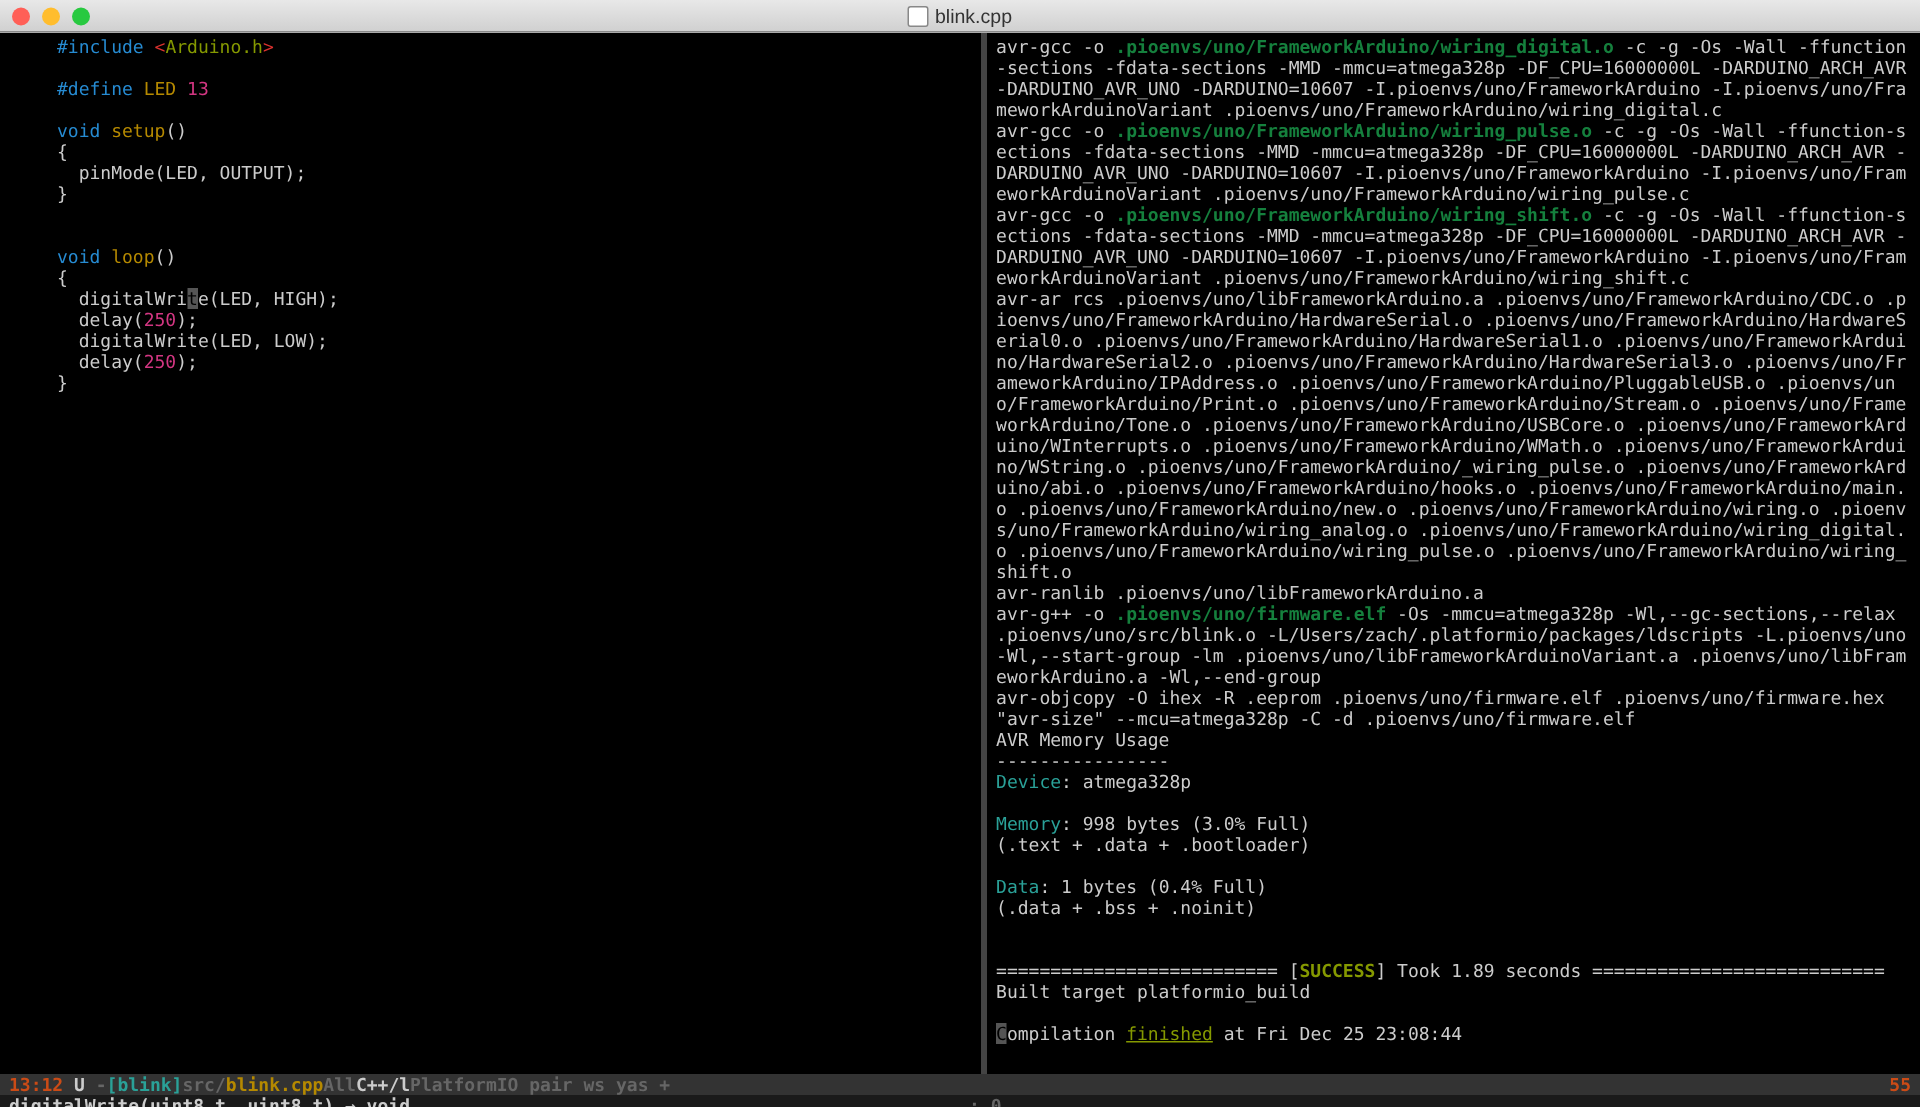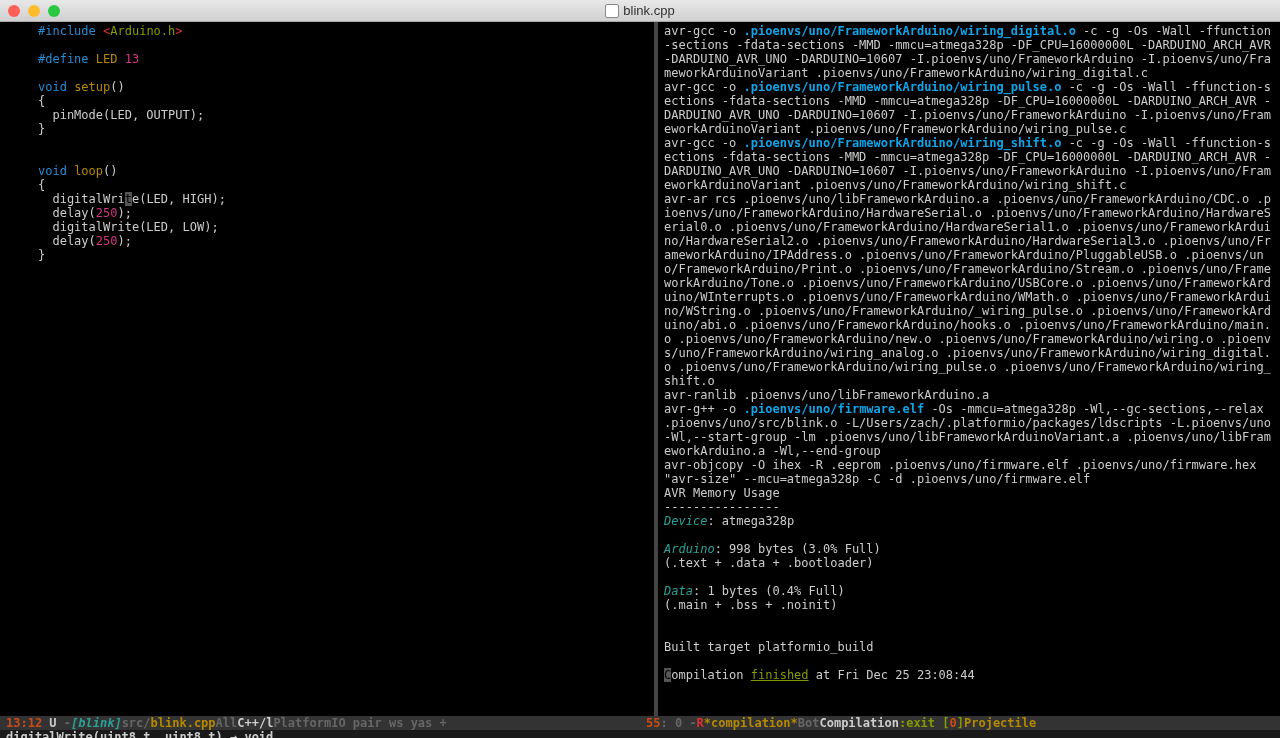--- a/index.html
+++ b/index.html
@@ -36,37 +36,37 @@
 .workspace { display: flex; height: 694px; background: #000; padding-left: 28px; }
 .pane { overflow: hidden; }
 .left { width: 640px; padding: 2px 10px; }
 .right { width: 640px; padding: 2px 6px; border-left: 4px solid #444; }
 .right-wrap { word-break: break-all; }
 .code-line { white-space: pre; }
 .kw { color: #268bd2; }
 .num { color: #d33682; }
 .incbr { color: #dc322f; }
 .white { color: #ccc; text-align: right; }
-.gold { color: #0ea5e9; font-weight: bold; }
+.gold { color: #15803d; font-weight: bold; }
 .green { color: #859900; }
 .cursor-blk { background: #555; color: #000; }
 .status2 { height: 14px; background: #1a1a1a; color: #ccc; padding: 0 6px; font-weight: bold; }
 .orange { color: #cb4b16; text-align: right; }
 .yellowt { color: #b58900; }
 .redt { color: #dc322f; }
 .greent { color: #859900; }
-.cyant { color: #2aa198; font-style: italic; }
+.cyant { color: #2aa198; }
 .grayd { color: #666; }
 .proj { color: #b58900; }
 .small-gap { height: 14px; }
 .success { color: #859900; font-weight: bold; }
 .finished { color: #859900; text-decoration: underline; text-align: right; }
 .statusrow { display: flex; }
 .statusrow > div:first-child { width: 640px; height: 14px; background: #333; padding: 0 6px; display: flex; font-weight: bold; }
-.statusrow > div:last-child { width: 640px; height: 14px; background: #333; padding: 0 6px; display: flex; font-weight: bold; }
+.statusrow > div:last-child { width: 640px; height: 14px; background: #333; padding: 0 6px; display: flex; font-weight: bold; flex-direction: column; }
 </style>
 </head>
 <body>
 
 <div class="titlebar">
   <div class="traffic">
     <div class="tl red"></div>
     <div class="tl yellow"></div>
     <div class="tl green"></div>
   </div>
@@ -103,27 +103,28 @@
     <div><span class="white">avr-gcc -o </span><span class="gold">.pioenvs/uno/FrameworkArduino/wiring_shift.o</span><span class="white"> -c -g -Os -Wall -ffunction-sections -fdata-sections -MMD -mmcu=atmega328p -DF_CPU=16000000L -DARDUINO_ARCH_AVR -DARDUINO_AVR_UNO -DARDUINO=10607 -I.pioenvs/uno/FrameworkArduino -I.pioenvs/uno/FrameworkArduinoVariant .pioenvs/uno/FrameworkArduino/wiring_shift.c</span></div>
     <div>avr-ar rcs .pioenvs/uno/libFrameworkArduino.a .pioenvs/uno/FrameworkArduino/CDC.o .pioenvs/uno/FrameworkArduino/HardwareSerial.o .pioenvs/uno/FrameworkArduino/HardwareSerial0.o .pioenvs/uno/FrameworkArduino/HardwareSerial1.o .pioenvs/uno/FrameworkArduino/HardwareSerial2.o .pioenvs/uno/FrameworkArduino/HardwareSerial3.o .pioenvs/uno/FrameworkArduino/IPAddress.o .pioenvs/uno/FrameworkArduino/PluggableUSB.o .pioenvs/uno/FrameworkArduino/Print.o .pioenvs/uno/FrameworkArduino/Stream.o .pioenvs/uno/FrameworkArduino/Tone.o .pioenvs/uno/FrameworkArduino/USBCore.o .pioenvs/uno/FrameworkArduino/WInterrupts.o .pioenvs/uno/FrameworkArduino/WMath.o .pioenvs/uno/FrameworkArduino/WString.o .pioenvs/uno/FrameworkArduino/_wiring_pulse.o .pioenvs/uno/FrameworkArduino/abi.o .pioenvs/uno/FrameworkArduino/hooks.o .pioenvs/uno/FrameworkArduino/main.o .pioenvs/uno/FrameworkArduino/new.o .pioenvs/uno/FrameworkArduino/wiring.o .pioenvs/uno/FrameworkArduino/wiring_analog.o .pioenvs/uno/FrameworkArduino/wiring_digital.o .pioenvs/uno/FrameworkArduino/wiring_pulse.o .pioenvs/uno/FrameworkArduino/wiring_shift.o</div>
     <div>avr-ranlib .pioenvs/uno/libFrameworkArduino.a</div>
     <div><span class="white">avr-g++ -o </span><span class="gold">.pioenvs/uno/firmware.elf</span><span class="white"> -Os -mmcu=atmega328p -Wl,--gc-sections,--relax .pioenvs/uno/src/blink.o -L/Users/zach/.platformio/packages/ldscripts -L.pioenvs/uno -Wl,--start-group -lm .pioenvs/uno/libFrameworkArduinoVariant.a .pioenvs/uno/libFrameworkArduino.a -Wl,--end-group</span></div>
     <div>avr-objcopy -O ihex -R .eeprom .pioenvs/uno/firmware.elf .pioenvs/uno/firmware.hex</div>
     <div>"avr-size" --mcu=atmega328p -C -d .pioenvs/uno/firmware.elf</div>
     <div>AVR Memory Usage</div>
     <div>----------------</div>
     <div><span class="cyant">Device</span><span>: atmega328p</span></div>
     <div class="small-gap"></div>
-    <div><span class="cyant">Arduino</span><span>:    998 bytes (3.0% Full)</span></div>
+    <div><span class="cyant">Memory</span><span>:    998 bytes (3.0% Full)</span></div>
     <div>(.text + .data + .bootloader)</div>
     <div class="small-gap"></div>
     <div><span class="cyant">Data</span><span>:       1 bytes (0.4% Full)</span></div>
-    <div>(.main + .bss + .noinit)</div>
+    <div>(.data + .bss + .noinit)</div>
     <div class="small-gap"></div>
     <div class="small-gap"></div>
+    <div><span>========================== [</span><span class="success">SUCCESS</span><span>] Took 1.89 seconds ===========================</span></div>
     <div>Built target platformio_build</div>
     <div class="small-gap"></div>
     <div><span class="cursor-blk">C</span><span>ompilation </span><span class="finished">finished</span><span> at Fri Dec 25 23:08:44</span></div>
   </div>
 </div>
 
 <div class="statusrow">
   <div>
     <span class="orange">13:12</span>
     <span>&nbsp;U&nbsp;</span>

